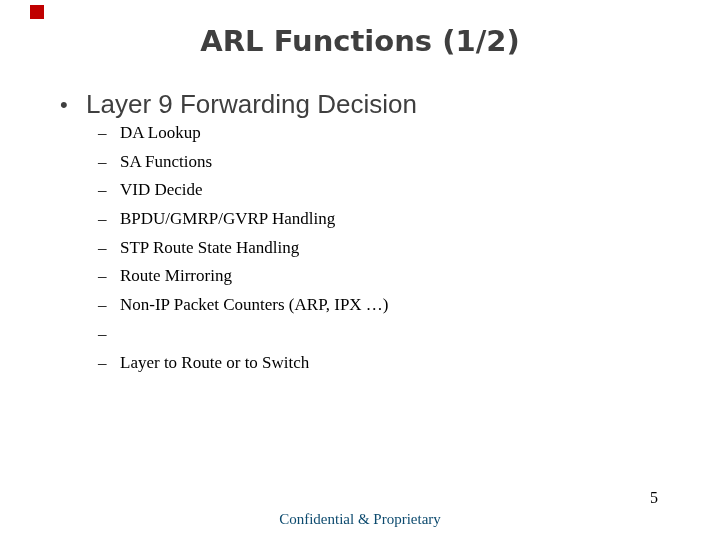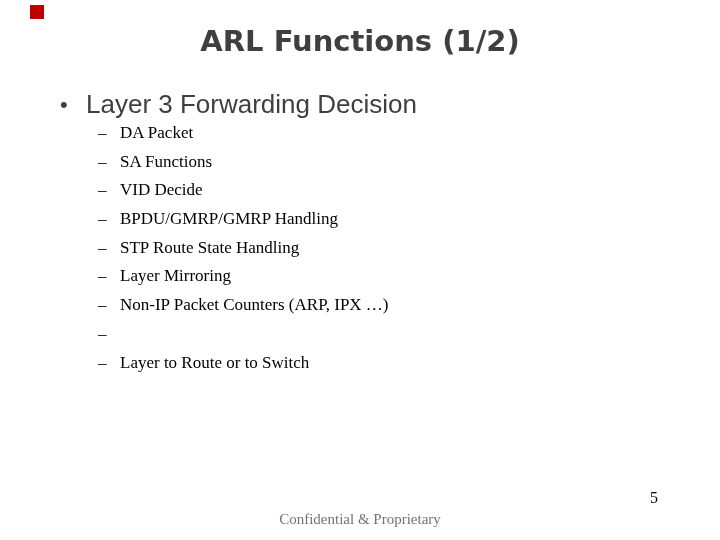--- a/index.html
+++ b/index.html
@@ -77,21 +77,21 @@
   }
 
   .footer-text {
     position: absolute;
     left: 0;
     right: 0;
     top: 511px;
     text-align: center;
     font-family: "Liberation Serif", serif;
     font-size: 15px;
-    color: #737373;
+    color: #0c4a6e;
   }
 
   .page-number {
     position: absolute;
     left: 650px;
     top: 489px;
     font-family: "Liberation Serif", serif;
     font-size: 16px;
     color: #000000;
   }
@@ -100,47 +100,47 @@
 <body>
 
 <div class="slide">
 
   <div class="accent-square" style="background: rgb(192, 0, 0);"></div>
 
   <div class="slide-title">ARL Functions (1/2)</div>
 
   <div class="bullet-row">
     <span class="bullet-marker">•</span>
-    <span>Layer 3 Forwarding Decision</span>
+    <span>Layer 9 Forwarding Decision</span>
   </div>
 
   <div class="sub-list">
     <div class="sub-row">
       <span class="dash-marker">–</span>
-      <span>DA Packet</span>
+      <span>DA Lookup</span>
     </div>
     <div class="sub-row">
       <span class="dash-marker">–</span>
       <span>SA Functions</span>
     </div>
     <div class="sub-row">
       <span class="dash-marker">–</span>
       <span>VID Decide</span>
     </div>
     <div class="sub-row">
       <span class="dash-marker">–</span>
-      <span>BPDU/GMRP/GMRP Handling</span>
+      <span>BPDU/GMRP/GVRP Handling</span>
     </div>
     <div class="sub-row">
       <span class="dash-marker">–</span>
       <span>STP Route State Handling</span>
     </div>
     <div class="sub-row">
       <span class="dash-marker">–</span>
-      <span>Layer Mirroring</span>
+      <span>Route Mirroring</span>
     </div>
     <div class="sub-row">
       <span class="dash-marker">–</span>
       <span>Non-IP Packet Counters (ARP, IPX …)</span>
     </div>
     <div class="sub-row">
       <span class="dash-marker">–</span>
     </div>
     <div class="sub-row">
       <span class="dash-marker">–</span>

